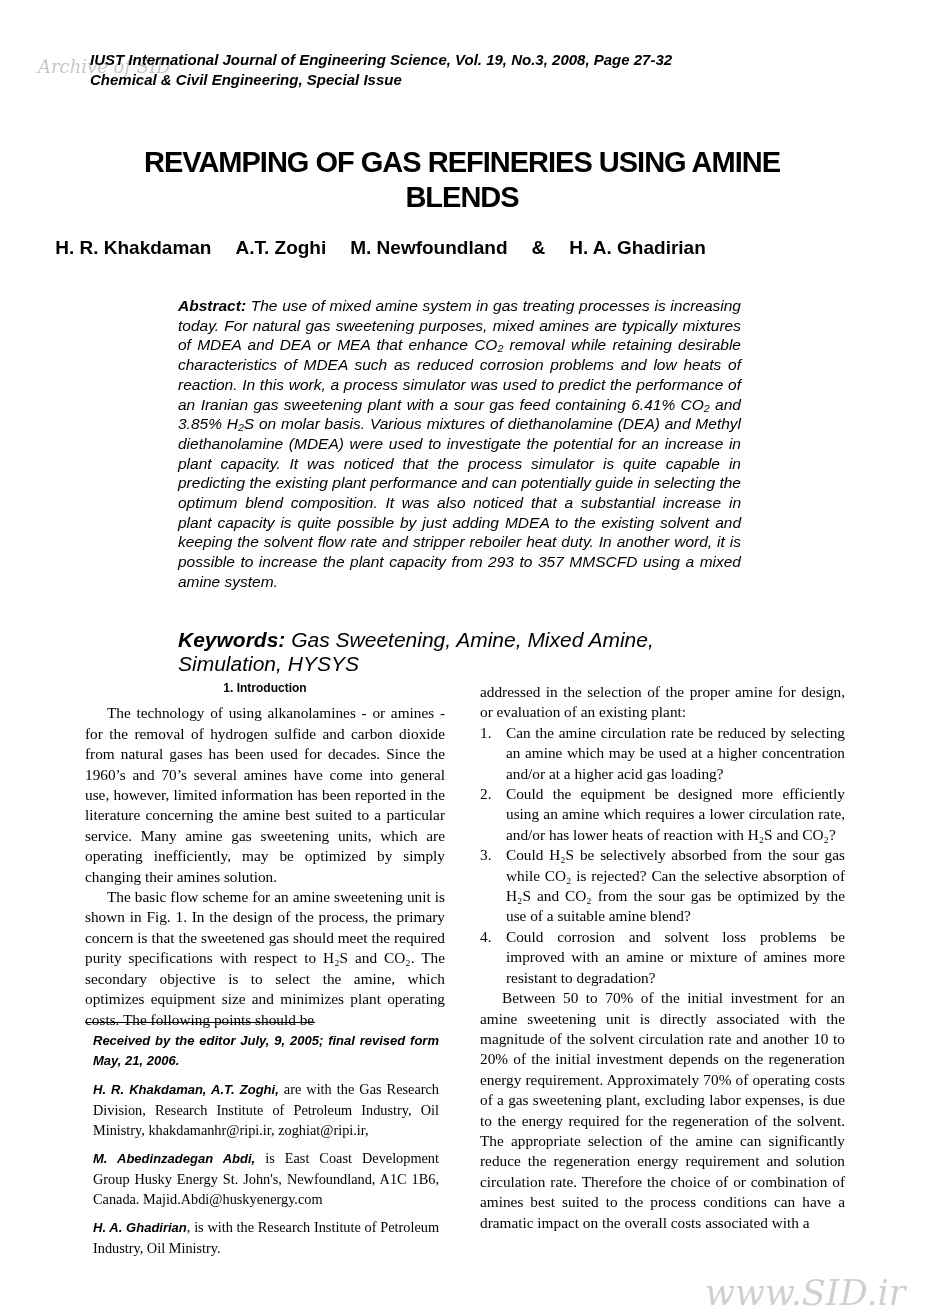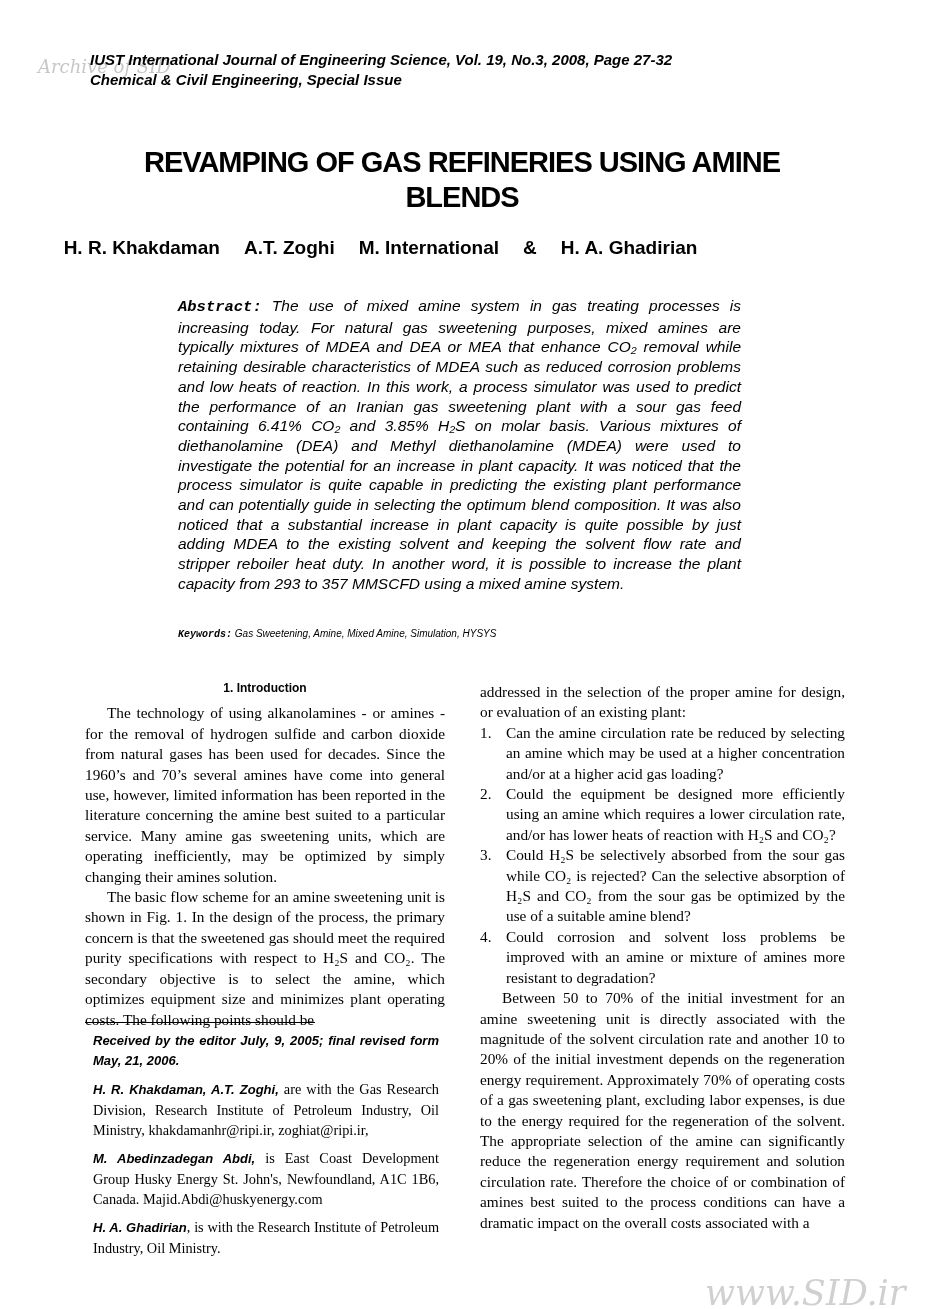--- a/index.html
+++ b/index.html
@@ -32,25 +32,25 @@
     display:flex; justify-content:center; gap:24px;
     font-family:"Liberation Sans", "DejaVu Sans", sans-serif;
     font-weight:bold; font-size:19px; white-space:nowrap;
   }
   .abstract {
     position:absolute; left:178px; top:296px; width:563px;
     font-family:"Liberation Sans", "DejaVu Sans", sans-serif;
     font-style:italic; font-size:15.5px; line-height:19.7px;
     text-align:justify;
   }
-  .bi { font-weight:bold;font-family:Liberation Mono, monospace; }
+  .bi { font-weight:bold; }
   .keywords {
     position:absolute; left:178px; top:628px; width:563px;
     font-family:"Liberation Sans", "DejaVu Sans", sans-serif;
-    font-style:italic; font-size:10px;
+    font-style:italic; font-size:21px;
   }
   .col { position:absolute; font-size:15.3px; line-height:20.4px; text-align:justify; }
   .col-left  { left:85px;  top:678px; width:360px; }
   .col-right { left:480px; top:682px; width:365px; }
   .sec-heading {
     margin:0 0 5px 0; text-align:center;
     font-family:"Liberation Sans", "DejaVu Sans", sans-serif;
     font-weight:bold; font-size:12px; font-style:normal;
   }
   .col p { margin:0; }
@@ -82,21 +82,21 @@
   <header class="journal-header">
     <div>IUST International Journal of Engineering Science, Vol. 19, No.3, 2008, Page 27-32</div>
     <div>Chemical &amp; Civil Engineering, Special Issue</div>
   </header>
 
   <h1 class="paper-title"><span>REVAMPING OF GAS REFINERIES USING AMINE</span><br><span>BLENDS</span></h1>
 
   <div class="authors">
     <span>H. R. Khakdaman</span>
     <span>A.T. Zoghi</span>
-    <span>M. International</span>
+    <span>M. Newfoundland</span>
     <span>&amp;</span>
     <span>H. A. Ghadirian</span>
   </div>
 
   <section class="abstract">
     <span class="bi">Abstract:</span>
     <span>The use of mixed amine system in gas treating processes is increasing today. For natural gas sweetening purposes, mixed amines are typically mixtures of MDEA and DEA or MEA that enhance CO₂ removal while retaining desirable characteristics of MDEA such as reduced corrosion problems and low heats of reaction. In this work, a process simulator was used to predict the performance of an Iranian gas sweetening plant with a sour gas feed containing 6.41% CO₂ and 3.85% H₂S on molar basis. Various mixtures of diethanolamine (DEA) and Methyl diethanolamine (MDEA) were used to investigate the potential for an increase in plant capacity. It was noticed that the process simulator is quite capable in predicting the existing plant performance and can potentially guide in selecting the optimum blend composition.  It was also noticed that a substantial increase in plant capacity is quite possible by just adding MDEA to the existing solvent and keeping the solvent flow rate and stripper reboiler heat duty. In another word, it is possible to increase the plant capacity from 293 to 357 MMSCFD using a mixed amine system.</span>
   </section>
 
   <div class="keywords">

